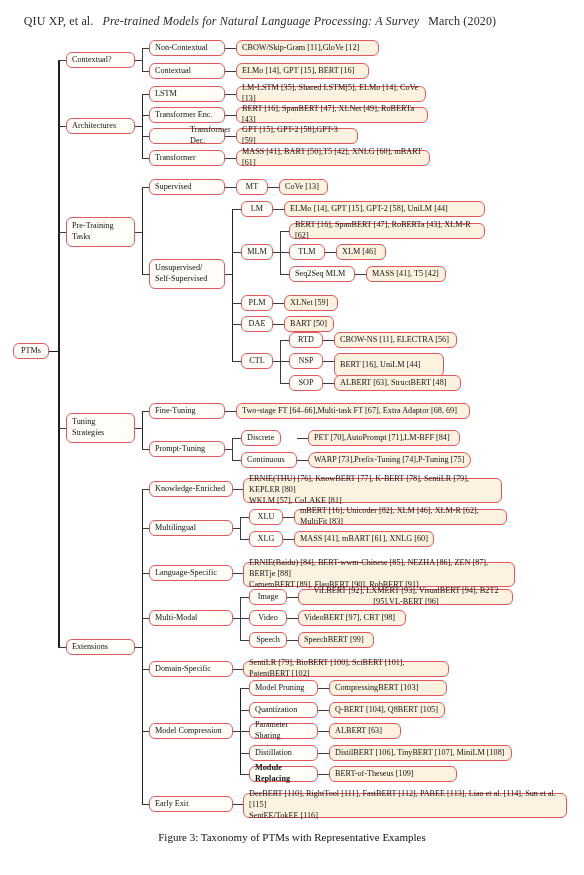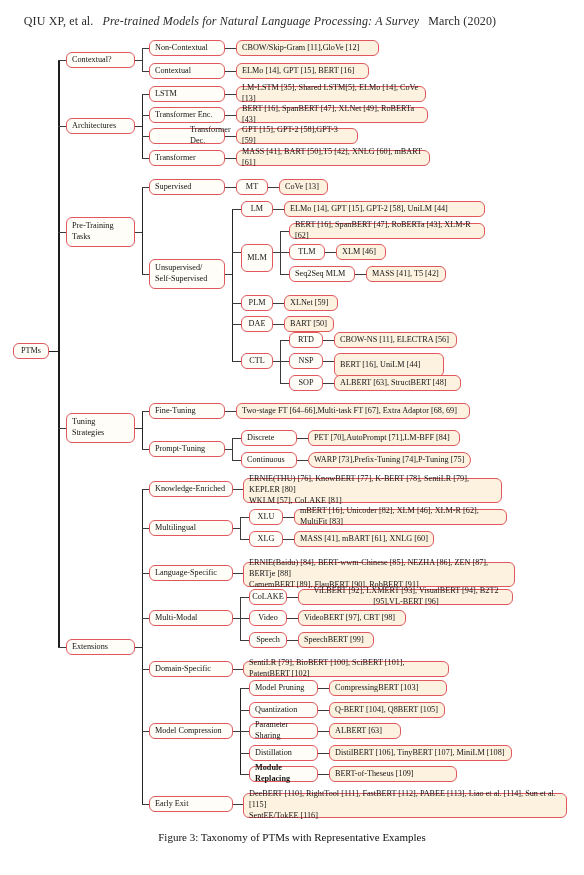--- a/index.html
+++ b/index.html
@@ -115,21 +115,21 @@
 Self-Supervised</div>
   <div class="ln h" style="left:225px;top:274px;width:8px;"></div>
   <div class="ln v thick" style="left:232px;top:209px;height:152px;"></div>
 
   <div class="ln h" style="left:232px;top:209px;width:9px;"></div>
   <div class="node ctr" style="left:241px;top:201px;width:32px;height:16px;">LM</div>
   <div class="ln h" style="left:273px;top:209px;width:11px;"></div>
   <div class="node leaf" style="left:284px;top:201px;width:201px;height:16px;">ELMo [14], GPT [15], GPT-2 [58], UniLM [44]</div>
 
   <div class="ln h" style="left:232px;top:252px;width:9px;"></div>
-  <div class="node ctr" style="left:241px;top:244px;width:32px;height:28px;font-family:Liberation Serif, serif;">MLM</div>
+  <div class="node ctr" style="left:241px;top:244px;width:32px;height:16px;font-family:Liberation Serif, serif;">MLM</div>
   <div class="ln h" style="left:273px;top:252px;width:8px;"></div>
   <div class="ln v" style="left:280px;top:231px;height:43px;"></div>
 
   <div class="ln h" style="left:280px;top:231px;width:9px;"></div>
   <div class="node leaf" style="left:289px;top:223px;width:196px;height:16px;">BERT [16], SpanBERT [47], RoBERTa [43], XLM-R [62]</div>
 
   <div class="ln h" style="left:280px;top:252px;width:9px;"></div>
   <div class="node ctr" style="left:289px;top:244px;width:36px;height:16px;">TLM</div>
   <div class="ln h" style="left:325px;top:252px;width:11px;"></div>
   <div class="node leaf" style="left:336px;top:244px;width:50px;height:16px;">XLM [46]</div>
@@ -179,21 +179,21 @@
   <div class="node" style="left:149px;top:403px;width:76px;height:16px;">Fine-Tuning</div>
   <div class="ln h" style="left:225px;top:411px;width:11px;"></div>
   <div class="node leaf" style="left:236px;top:403px;width:234px;height:16px;">Two-stage FT [64–66],Multi-task FT [67], Extra Adaptor [68, 69]</div>
 
   <div class="ln h" style="left:142px;top:449px;width:7px;"></div>
   <div class="node" style="left:149px;top:441px;width:76px;height:16px;">Prompt-Tuning</div>
   <div class="ln h" style="left:225px;top:449px;width:8px;"></div>
   <div class="ln v" style="left:232px;top:438px;height:22px;"></div>
 
   <div class="ln h" style="left:232px;top:438px;width:9px;"></div>
-  <div class="node" style="left:241px;top:430px;width:56px;height:16px;">Discrete</div>
+  <div class="node" style="left:241px;top:430px;width:40px;height:16px;">Discrete</div>
   <div class="ln h" style="left:297px;top:438px;width:11px;"></div>
   <div class="node leaf" style="left:308px;top:430px;width:152px;height:16px;">PET [70],AutoPrompt [71],LM-BFF [84]</div>
 
   <div class="ln h" style="left:232px;top:460px;width:9px;"></div>
   <div class="node" style="left:241px;top:452px;width:56px;height:16px;">Continuous</div>
   <div class="ln h" style="left:297px;top:460px;width:11px;"></div>
   <div class="node leaf" style="left:308px;top:452px;width:163px;height:16px;border-radius:8px;">WARP [73],Prefix-Tuning [74],P-Tuning [75]</div>
 
   <div class="ln h" style="left:58px;top:647px;width:8px;"></div>
   <div class="node" style="left:66px;top:639px;width:69px;height:16px;">Extensions</div>
@@ -226,21 +226,21 @@
   <div class="ln h" style="left:233px;top:573px;width:10px;"></div>
   <div class="node leaf" style="left:243px;top:562px;width:272px;height:25px;">ERNIE(Baidu) [84], BERT-wwm-Chinese [85], NEZHA [86], ZEN [87], BERTje [88]
 CamemBERT [89], FlauBERT [90], RobBERT [91]</div>
 
   <div class="ln h" style="left:142px;top:618px;width:7px;"></div>
   <div class="node" style="left:149px;top:610px;width:84px;height:16px;">Multi-Modal</div>
   <div class="ln h" style="left:233px;top:618px;width:8px;"></div>
   <div class="ln v" style="left:240px;top:597px;height:43px;"></div>
 
   <div class="ln h" style="left:240px;top:597px;width:9px;"></div>
-  <div class="node ctr" style="left:249px;top:589px;width:38px;height:16px;">CoLAKE</div>
+  <div class="node ctr" style="left:249px;top:589px;width:38px;height:16px;">Image</div>
   <div class="ln h" style="left:287px;top:597px;width:11px;"></div>
   <div class="node leaf" style="left:298px;top:589px;width:215px;height:16px;text-align:center;">ViLBERT [92], LXMERT [93], VisualBERT [94], B2T2 [95],VL-BERT [96]</div>
 
   <div class="ln h" style="left:240px;top:618px;width:9px;"></div>
   <div class="node ctr" style="left:249px;top:610px;width:38px;height:16px;">Video</div>
   <div class="ln h" style="left:287px;top:618px;width:11px;"></div>
   <div class="node leaf" style="left:298px;top:610px;width:108px;height:16px;">VideoBERT [97], CBT [98]</div>
 
   <div class="ln h" style="left:240px;top:640px;width:9px;"></div>
   <div class="node ctr" style="left:249px;top:632px;width:38px;height:16px;">Speech</div>

